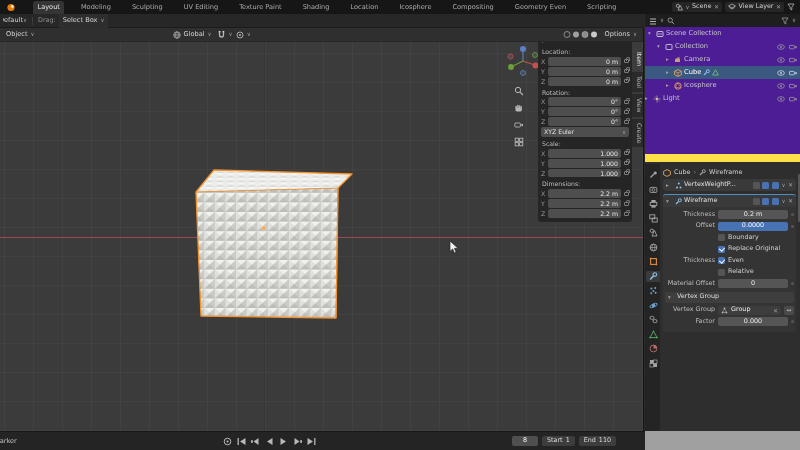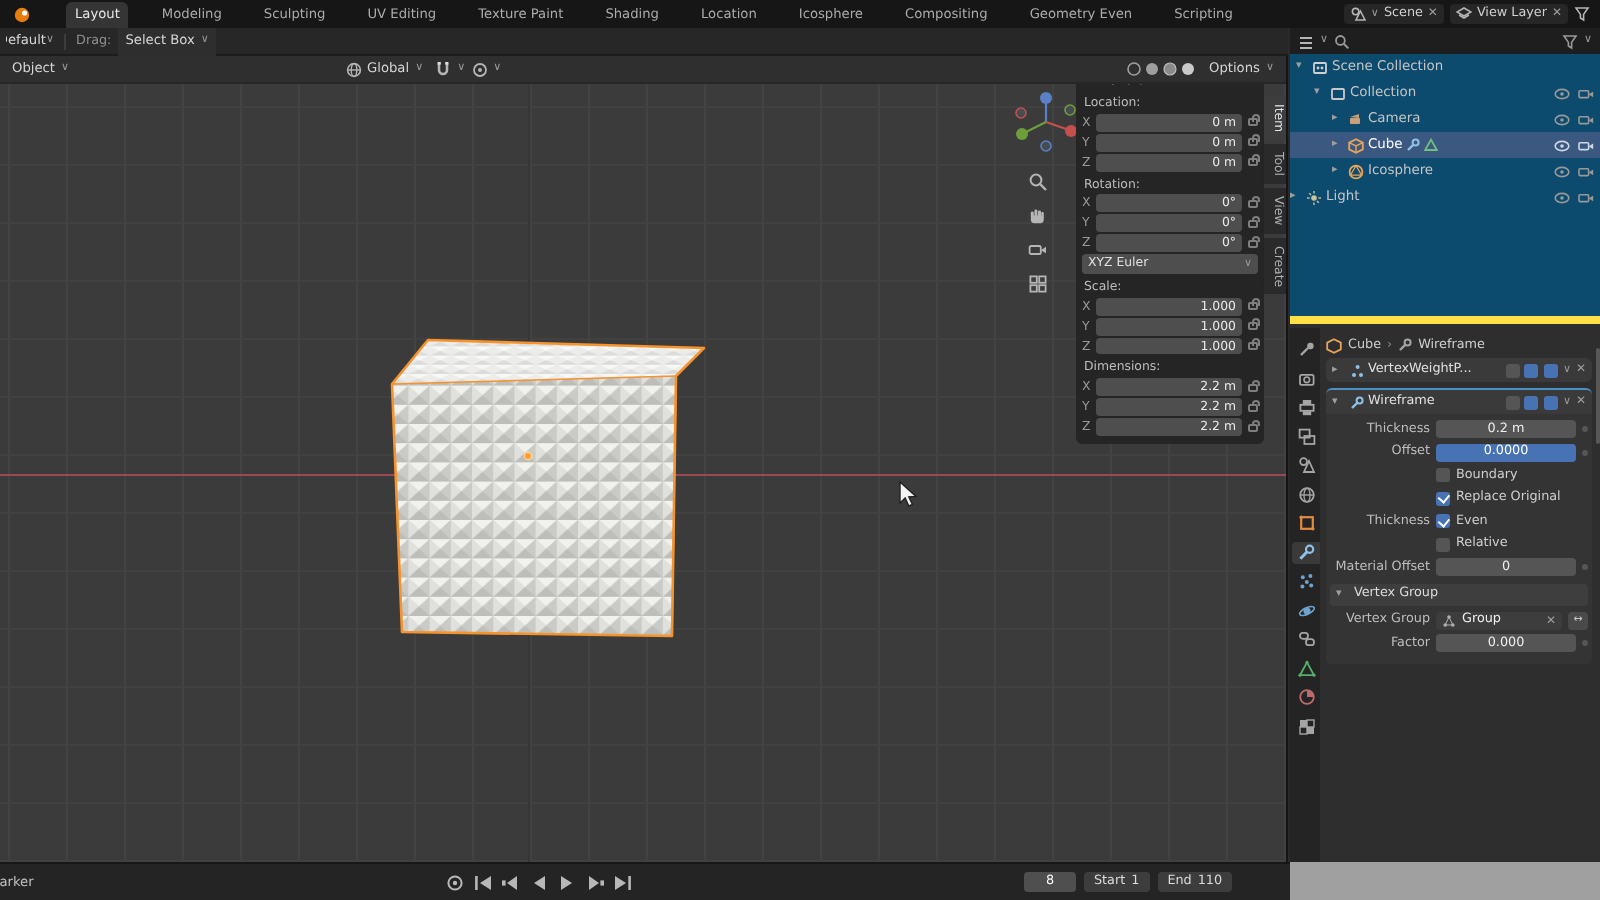--- a/index.html
+++ b/index.html
@@ -62,21 +62,21 @@
                   border:1px solid #7e7e7e; border-bottom:none; border-radius:2px 2px 0 0; }
 
   
   .side-tabs { position:absolute; left:631px; top:20px; width:13px; display:flex; flex-direction:column; gap:2px; z-index:14; }
   .side-tab { writing-mode:vertical-rl; background:#2a2a2a; color:#b0b0b0; padding:4px 1.5px;
               font-size:6.2px; border-radius:0 2px 2px 0; }
   .side-tab.active { background:#3d3d3d; color:#e5e5e5; }
 
   
   .right { position:absolute; left:645px; top:14px; width:155px; height:417px; background:#2e2e2e; }
-  .outliner { position:absolute; top:0; left:0; right:0; height:148px; background:#0c4a6e; border-bottom:4px solid #fde047; }
+  .outliner { position:absolute; top:0; left:0; right:0; height:148px; background:#4c1d95; border-bottom:8px solid #fde047; }
   .ol-header { height:13px; background:#1e1e1e; display:flex; align-items:center; gap:3px; padding:0 4px; }
   .ol-row { display:flex; align-items:center; height:13px; font-size:6.7px; color:#c5c5c5; position:relative; gap:2px; }
   .ol-row.selected { background:#3b5880; color:#ffffff; }
   .ol-label { white-space:nowrap; }
   .ol-right { position:absolute; right:3px; display:flex; gap:4px; align-items:center; }
   .oicon { display:inline-flex; align-items:center; flex-shrink:0; }
 
   .props { position:absolute; top:150px; left:0; right:0; bottom:0; background:#2e2e2e; display:flex; }
   .props-tabs { width:15px; background:#242424; display:flex; flex-direction:column; align-items:flex-end; padding-top:5px; gap:3.5px; }
   .ptab { width:14px; height:11px; display:flex; align-items:center; justify-content:center; border-radius:2px 0 0 2px; }

